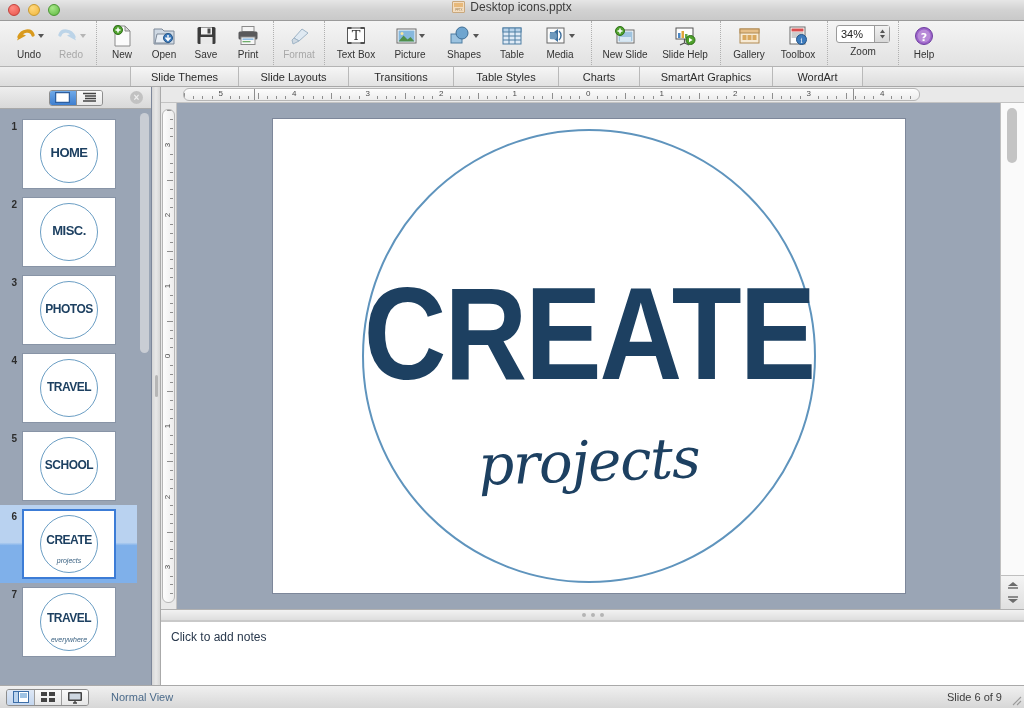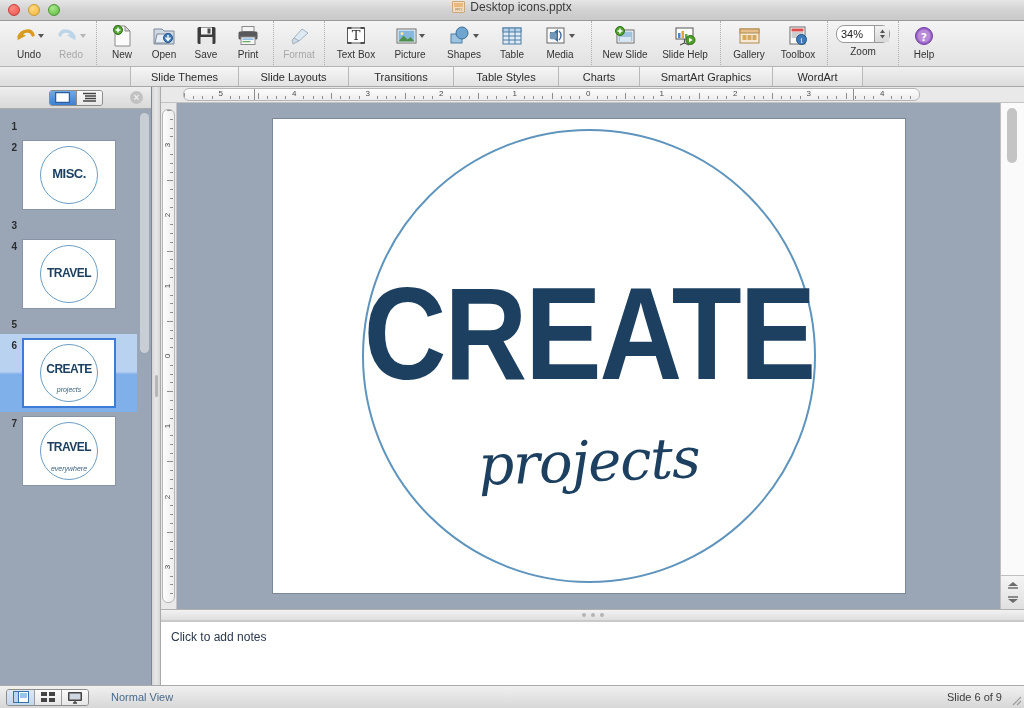--- a/index.html
+++ b/index.html
@@ -50,21 +50,21 @@
   .titem .ico { height: 23px; display: flex; align-items: center; justify-content: center; }
   .titem .lbl { font-size: 10px; color: #333; margin-top: 2px; white-space: nowrap; }
   .titem.disabled .lbl { color: #a8a8a8; }
   .arrow-dn { width: 0; height: 0; border-left: 3px solid transparent; border-right: 3px solid transparent;
               border-top: 4px solid #555; margin-left: 2px; }
   .arrow-dn.dim { border-top-color: #b5b5b5; }
   .ico-row { display: flex; align-items: center; }
 
   .zoombox { display: flex; flex-direction: column; align-items: center; padding-top: 4px; width: 62px; }
   .zoom-field { width: 54px; height: 18px; background: #fff; border: 1px solid #9a9a9a;
-                border-radius: 8px; display: flex; align-items: center; font-size: 11px;
+                border-radius: 3px; display: flex; align-items: center; font-size: 11px;
                 color: #222; padding-left: 4px; position: relative; }
   .zoom-stepper { position: absolute; right: 0; top: 0; bottom: 0; width: 15px;
                   background: linear-gradient(to bottom,#f2f2f2,#d8d8d8); border-left: 1px solid #9a9a9a;
                   display: flex; align-items: center; justify-content: center; }
 
   
   .tabstrip {
     height: 20px; flex: 0 0 20px;
     background: linear-gradient(to bottom, #f0f0f0, #dcdcdc);
     border-bottom: 1px solid #a8a8a8;
@@ -484,44 +484,56 @@
           </div>
         </div>
         <div class="sb-close">×</div>
       </div>
 
       <div class="sb-scroll">
         <div class="thumbs">
 
           <div class="thumb-row">
             <div class="thumb-num">1</div>
+            <div class="thumb">
+              <div class="th-circle"></div>
+              <div class="th-text">HOME</div>
+            </div>
           </div>
 
           <div class="thumb-row">
             <div class="thumb-num">2</div>
             <div class="thumb">
               <div class="th-circle"></div>
               <div class="th-text">MISC.</div>
             </div>
           </div>
 
           <div class="thumb-row">
             <div class="thumb-num">3</div>
+            <div class="thumb">
+              <div class="th-circle"></div>
+              <div class="th-text" style="font-size:12px">PHOTOS</div>
+            </div>
           </div>
 
           <div class="thumb-row">
             <div class="thumb-num">4</div>
             <div class="thumb">
               <div class="th-circle"></div>
               <div class="th-text" style="font-size:12px">TRAVEL</div>
             </div>
           </div>
 
           <div class="thumb-row">
             <div class="thumb-num">5</div>
+            <div class="thumb">
+              <div class="th-circle"></div>
+              <div class="th-text" style="font-size:12px">SCHOOL</div>
+            </div>
           </div>
 
           <div class="thumb-row selected">
             <div class="thumb-num">6</div>
             <div class="thumb">
               <div class="th-circle"></div>
               <div class="th-text hassub" style="font-size:12px">CREATE</div>
               <div class="th-text sub">projects</div>
             </div>
           </div>

